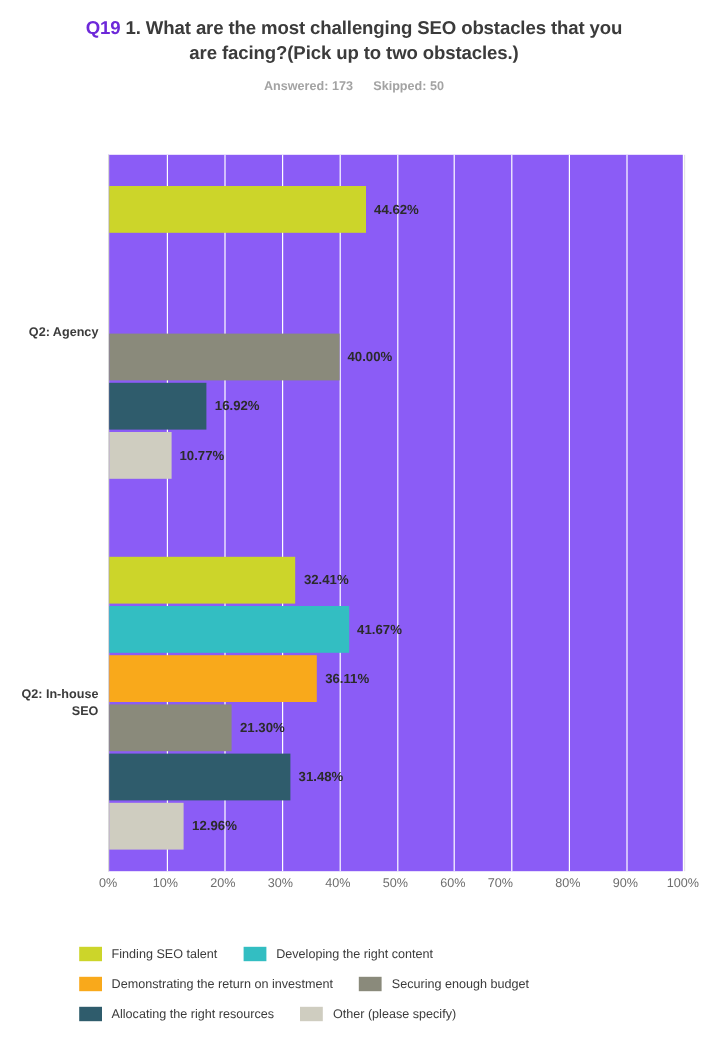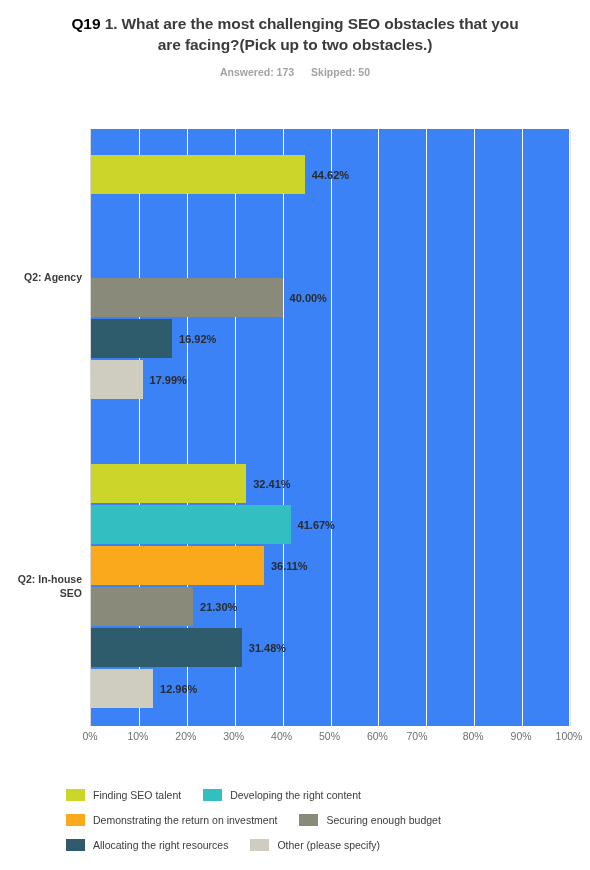--- a/index.html
+++ b/index.html
@@ -24,21 +24,21 @@
     text-align: center;
   }
   .title {
     font-size: 15.5px;
     font-weight: bold;
     line-height: 1.33;
     color: #3b3b3b;
     letter-spacing: -0.1px;
   }
   .title .qnum {
-    color: #000000;
+    color: #6d28d9;
     font-weight: bold;
   }
   .submeta {
     margin-top: 11px;
     font-size: 10.5px;
     font-weight: bold;
     color: #a3a3a3;
   }
   .submeta .skipped { margin-left: 14px; }
 
@@ -50,21 +50,21 @@
     width: 590px;
     height: 625px;
   }
 
   .plot {
     position: absolute;
     left: 90px;
     top: 11px;
     width: 479px;
     height: 597px;
-    background: #3b82f6;
+    background: #8b5cf6;
     border-left: 1px solid #d8d8d8;
   }
 
   .gridline {
     position: absolute;
     top: 0;
     width: 1px;
     height: 100%;
     background: #ffffff;
   }
@@ -193,21 +193,21 @@
           <div class="bar-row" style="top: 123px;">
             <div class="bar" title="Securing enough budget — 40.00%" style="width: 191.6px; background: rgb(138, 138, 123);"></div>
             <div class="bar-value" style="left: 191.6px;">40.00%</div>
           </div>
           <div class="bar-row" style="top: 164px;">
             <div class="bar" title="Allocating the right resources — 16.92%" style="width: 81.0468px; background: rgb(47, 92, 108);"></div>
             <div class="bar-value" style="left: 81.0468px;">16.92%</div>
           </div>
           <div class="bar-row" style="top: 205px;">
             <div class="bar" title="Other (please specify) — 10.77%" style="width: 51.5883px; background: rgb(207, 205, 192);"></div>
-            <div class="bar-value" style="left: 51.5883px;">17.99%</div>
+            <div class="bar-value" style="left: 51.5883px;">10.77%</div>
           </div>
         </div>
         <div class="ygroup" style="top: 335px; height: 244px;">
           <div class="bar-row" style="top: 0px;">
             <div class="bar" title="Finding SEO talent — 32.41%" style="width: 155.244px; background: rgb(204, 213, 42);"></div>
             <div class="bar-value" style="left: 155.244px;">32.41%</div>
           </div>
           <div class="bar-row" style="top: 41px;">
             <div class="bar" title="Developing the right content — 41.67%" style="width: 199.599px; background: rgb(51, 190, 194);"></div>
             <div class="bar-value" style="left: 199.599px;">41.67%</div>

